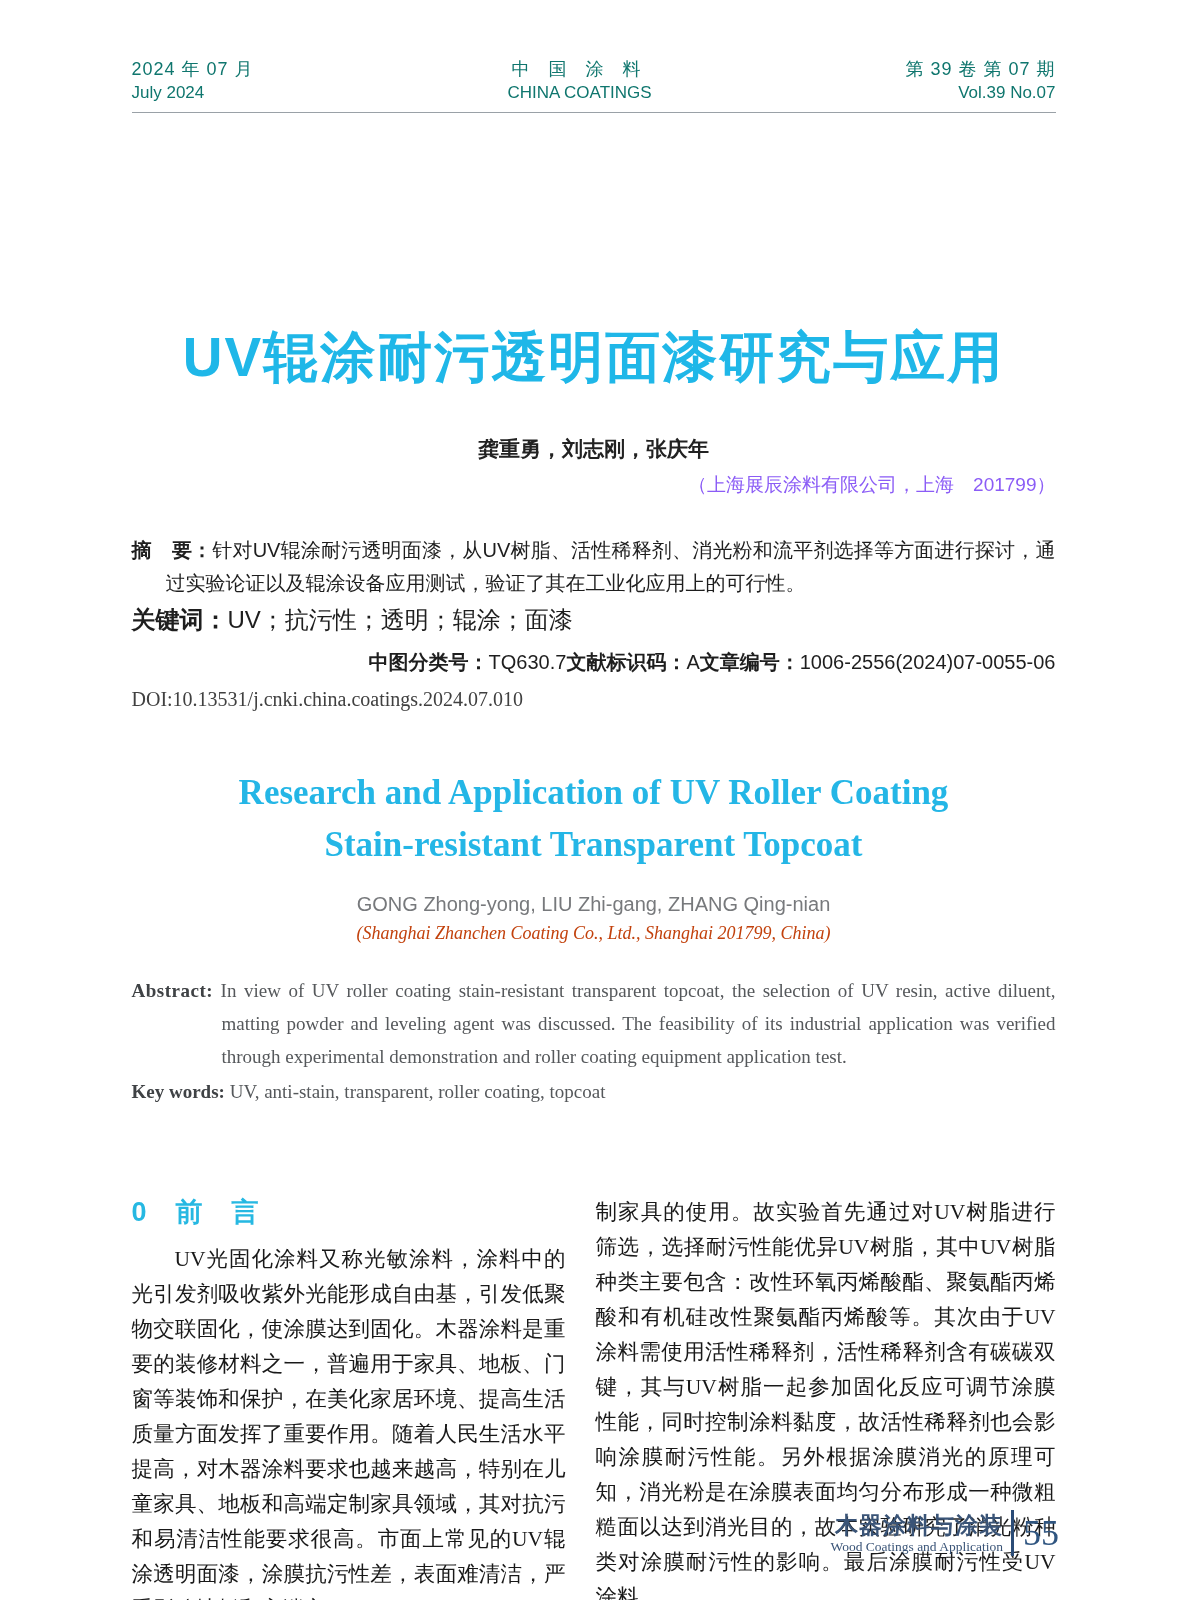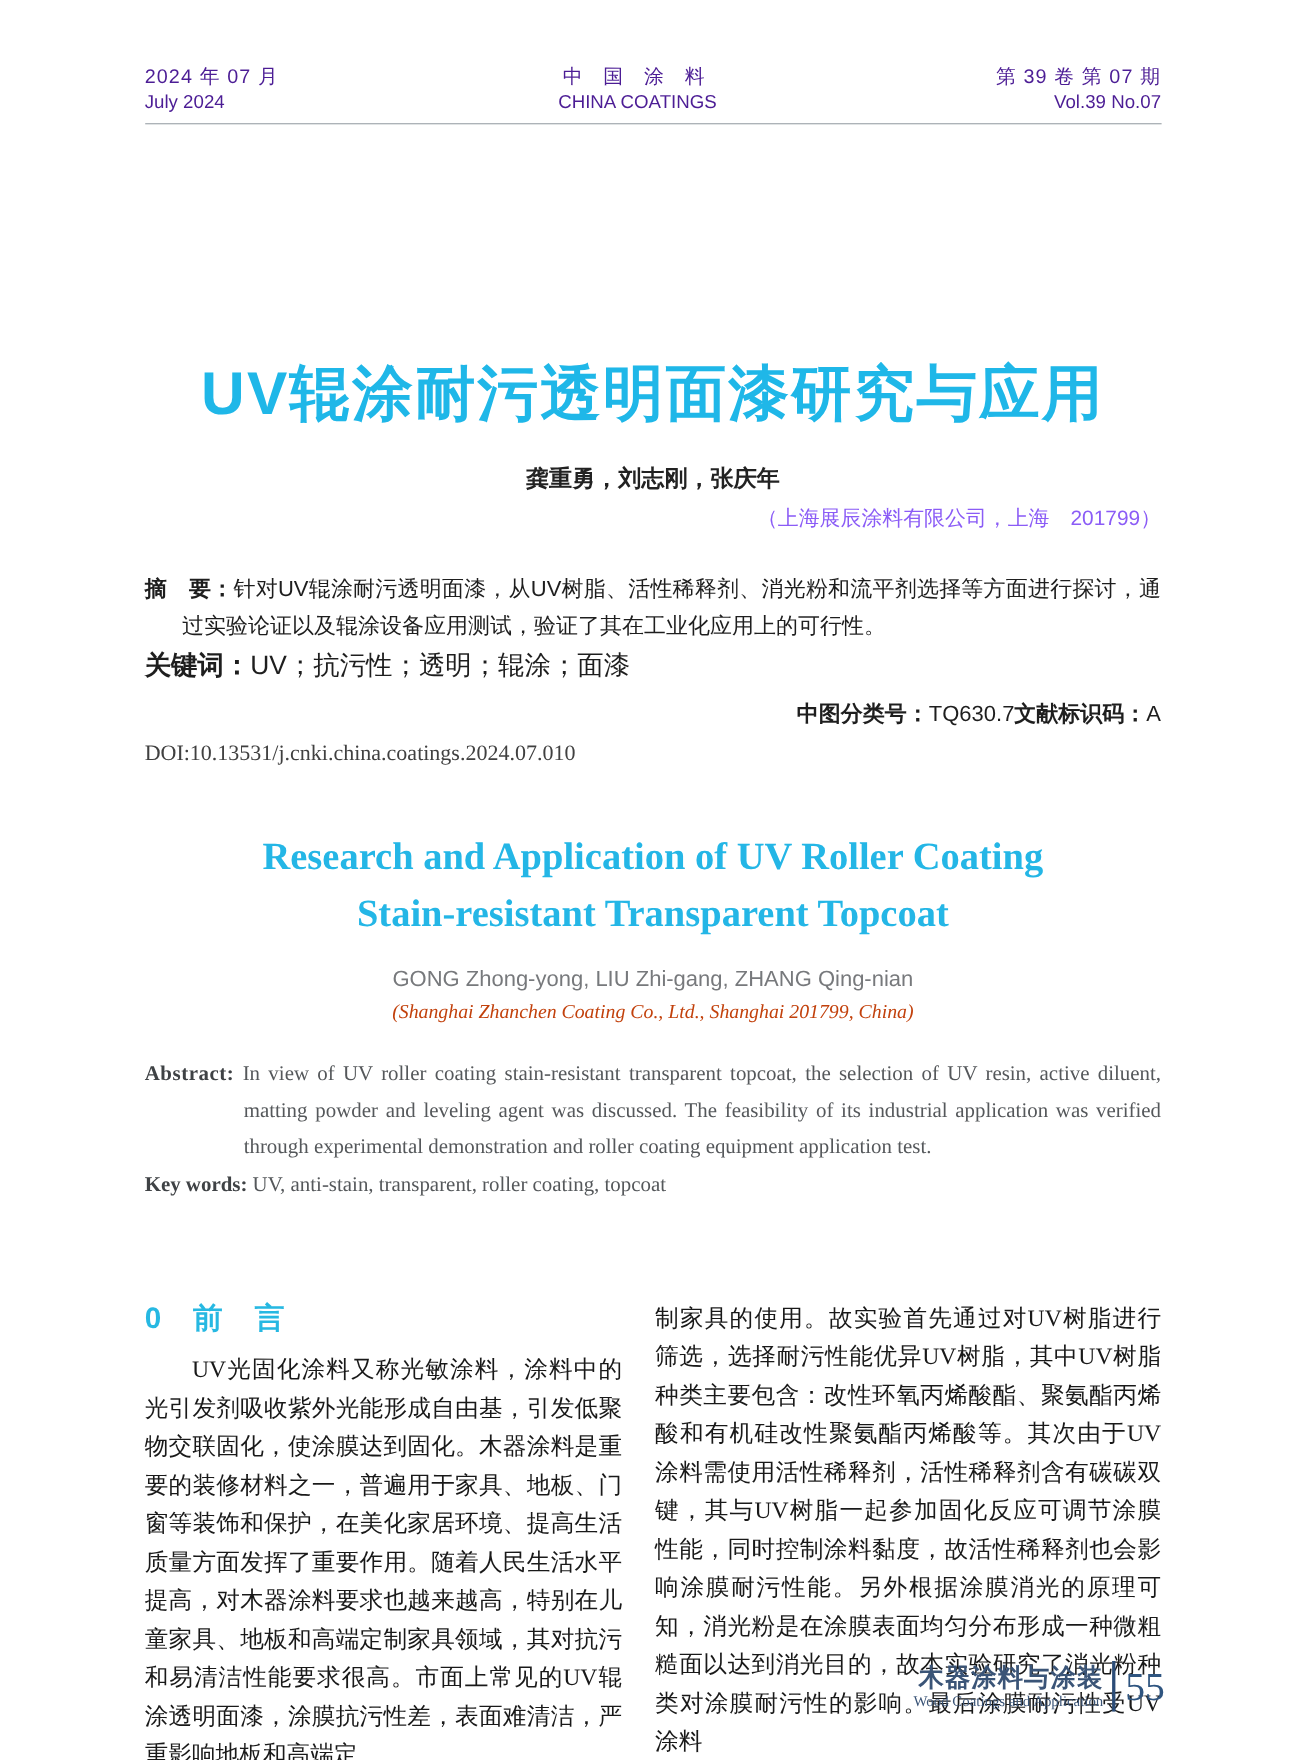--- a/index.html
+++ b/index.html
@@ -10,40 +10,40 @@
     font-family: "Liberation Sans", sans-serif;
     color: #1e1e1e;
   }
   .content { width: 924px; margin: 0 auto; padding-top: 57px; }
 
   
   .jheader {
     display: flex; justify-content: space-between; 
     border-bottom: 1.5px solid #9aa1a7;
     padding-bottom: 7px;
-    color: #4c1d95;
+    color: #0f766e;
   }
   .jheader .cell { line-height: 24px; }
   .jheader .c-left  { text-align: left;  }
   .jheader .c-mid   { text-align: center;}
   .jheader .c-right { text-align: right; }
   .jheader .cn { font-size: 18px; letter-spacing: 1px; }
   .jheader .mid-cn { letter-spacing: 7px; }
   .jheader .en { font-size: 17px; }
 
   
   .cn-title {
     margin-top: 208px;
     text-align: center;
     font-size: 55px; font-weight: bold;
     color: #1fb7e8;
     letter-spacing: 2px;
   }
   .cn-authors {
-    margin-top: 26px; text-align: center;
+    margin-top: 40px; text-align: center;
     font-size: 21px; font-weight: bold; color: #222;
   }
   .cn-affiliation {
     margin-top: 9px; text-align: right;
     font-size: 19px; color: #8b5cf6;
   }
 
   
   .cn-abstract {
     margin-top: 36px;
@@ -159,20 +159,21 @@
   <div class="cn-authors">龚重勇，刘志刚，张庆年</div>
   <div class="cn-affiliation">（上海展辰涂料有限公司，上海　201799）</div>
 
   <div class="cn-abstract"><span class="lbl">摘　要：</span><span>针对UV辊涂耐污透明面漆，从UV树脂、活性稀释剂、消光粉和流平剂选择等方面进行探讨，通过实验论证以及辊涂设备应用测试，验证了其在工业化应用上的可行性。</span></div>
 
   <div class="cn-keywords"><span class="lbl">关键词：</span><span>UV；抗污性；透明；辊涂；面漆</span></div>
 
   <div class="clc-row">
     <div><span class="lbl">中图分类号：</span><span>TQ630.7</span></div>
     <div><span class="lbl">文献标识码：</span><span>A</span></div>
+    <div><span class="lbl">文章编号：</span><span>1006-2556(2024)07-0055-06</span></div>
   </div>
 
   <div class="doi-line">DOI:10.13531/j.cnki.china.coatings.2024.07.010</div>
 
   <div class="en-title">
     <div>Research and Application of UV Roller Coating</div>
     <div>Stain-resistant Transparent Topcoat</div>
   </div>
   <div class="en-authors">GONG Zhong-yong, LIU Zhi-gang, ZHANG Qing-nian</div>
   <div class="en-affiliation">(Shanghai Zhanchen Coating Co., Ltd., Shanghai 201799, China)</div>

